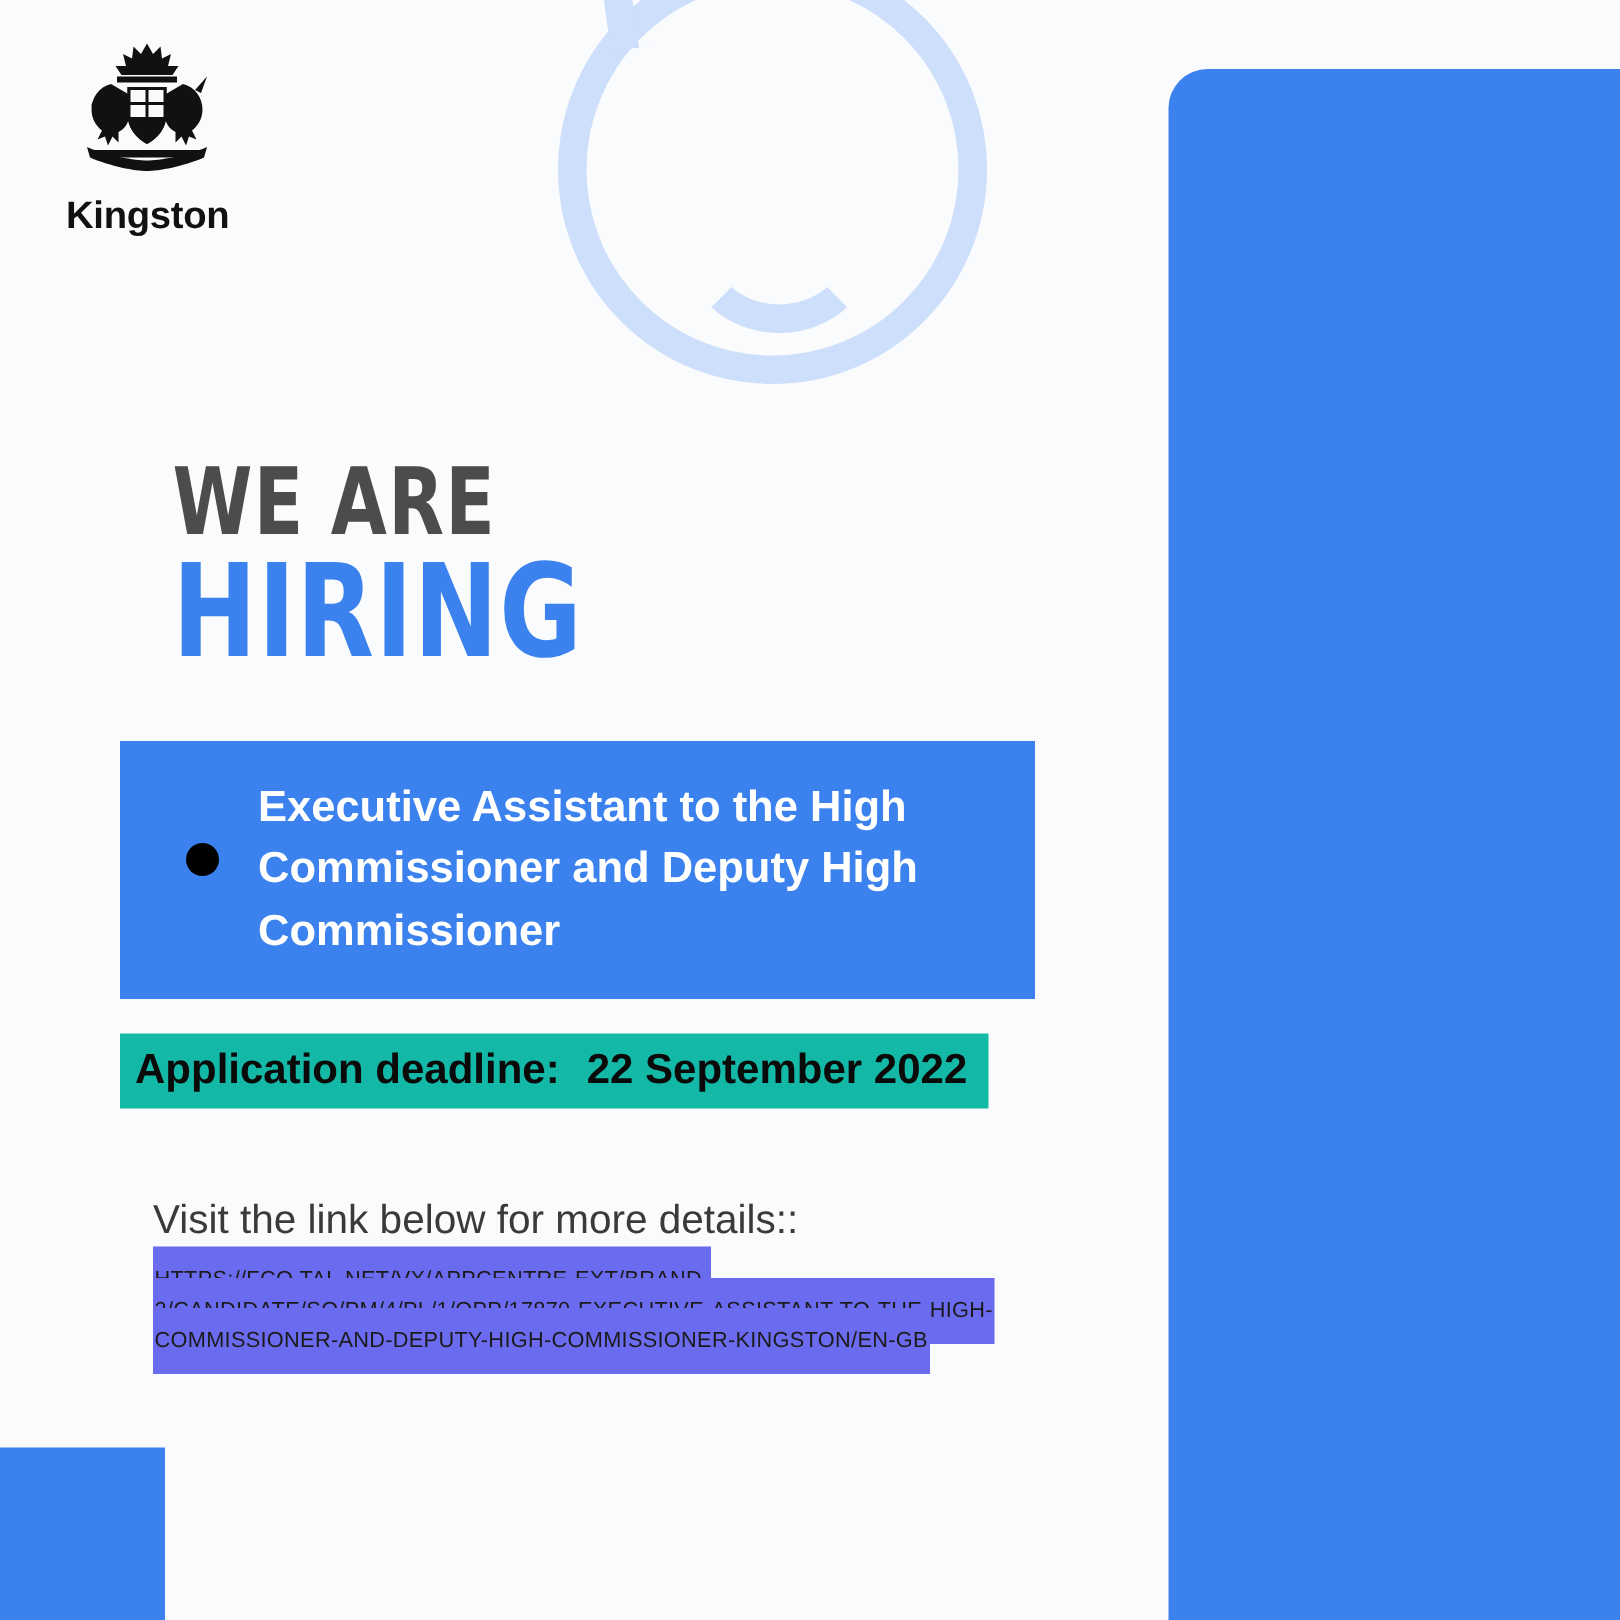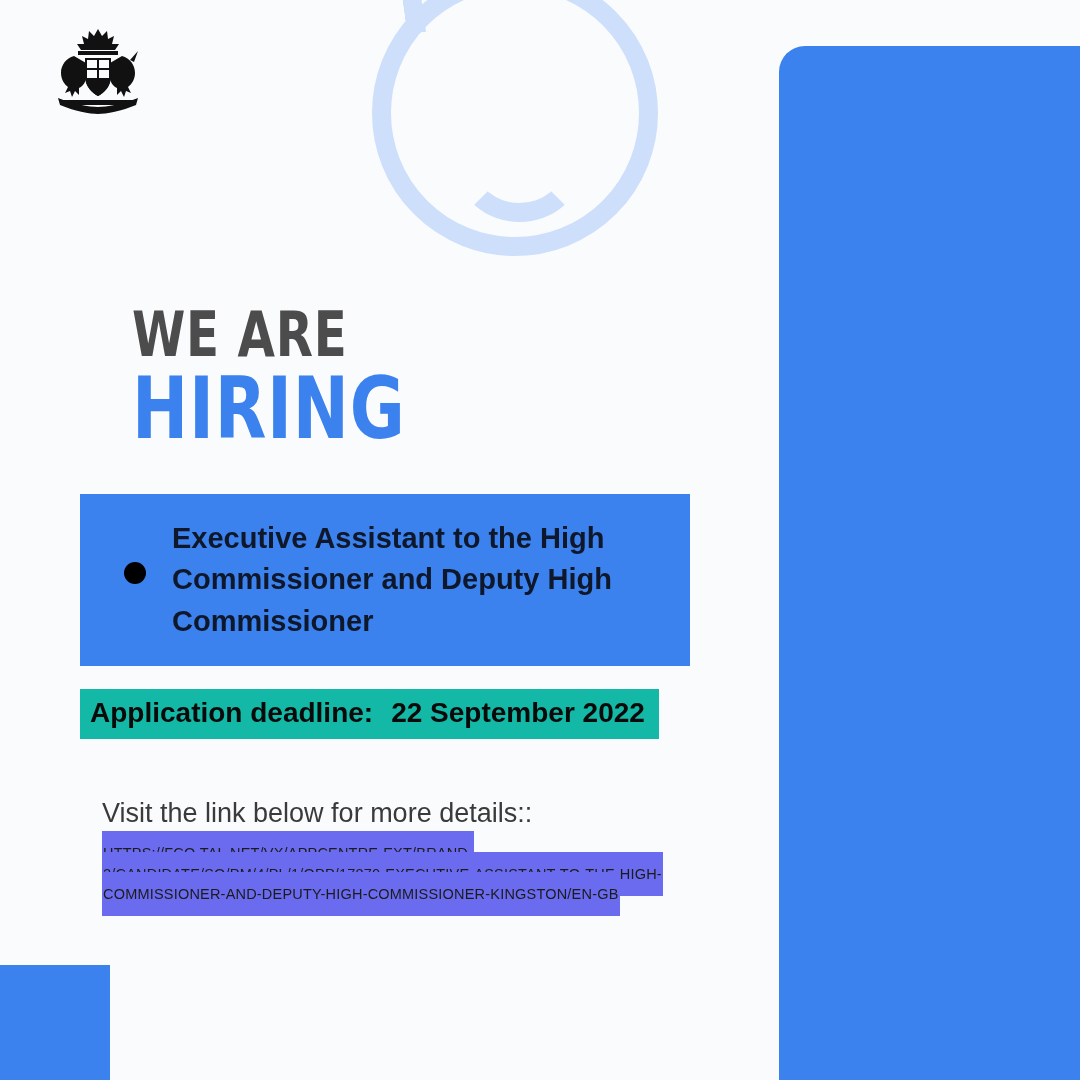--- a/index.html
+++ b/index.html
@@ -97,21 +97,20 @@
     line-height: 1.17;
     color: #111111;
     letter-spacing: -0.2px;
   }
 
   
   .headline {
     position: absolute;
     left: 115px;
     top: 306px;
-    margin-left: 17px;
   }
   .headline .line1 {
     font-family: "DejaVu Sans", sans-serif;
     font-size: 62px;
     font-weight: 700;
     color: #4c4c4c;
     letter-spacing: 1px;
     line-height: 0.95;
     transform: scaleX(0.78);
     transform-origin: left center;
@@ -142,21 +141,21 @@
   .job-bullet {
     position: absolute;
     left: 124px;
     top: 562px;
     width: 22px;
     height: 22px;
     background: #000000;
     border-radius: 50%;
   }
   .job-title {
-    color: #0f172a;
+    color: #ffffff;
     font-size: 29px;
     font-weight: 700;
     line-height: 1.42;
     margin-left: 92px;
     font-family: "Liberation Sans", sans-serif;
   }
 
   
   .deadline-bar {
     position: absolute;
@@ -229,20 +228,21 @@
       <rect x="43" y="34" width="10" height="8" fill="#fafbfc"></rect>
       <rect x="55" y="34" width="10" height="8" fill="#fafbfc"></rect>
       <rect x="43" y="44" width="10" height="8" fill="#fafbfc"></rect>
       <rect x="55" y="44" width="10" height="8" fill="#fafbfc"></rect>
 
       <path d="M14 72 c14 6 32 9 40 9 c8 0 26-3 40-9 l-2 7 c-14 6 -30 9 -38 9 c-8 0 -24-3 -38-9z"></path>
       <rect x="18" y="74" width="72" height="5" fill="#111"></rect>
     </g>
   </svg>
   <div class="logo-text">
+    <div>Kingston</div>
   </div>
 </div>
 
 <div class="headline">
   <div class="line1">WE ARE</div>
   <div class="line2">HIRING</div>
 </div>
 
 <div class="job-box">
   <div class="job-title">Executive Assistant to the High Commissioner and Deputy High Commissioner</div>

